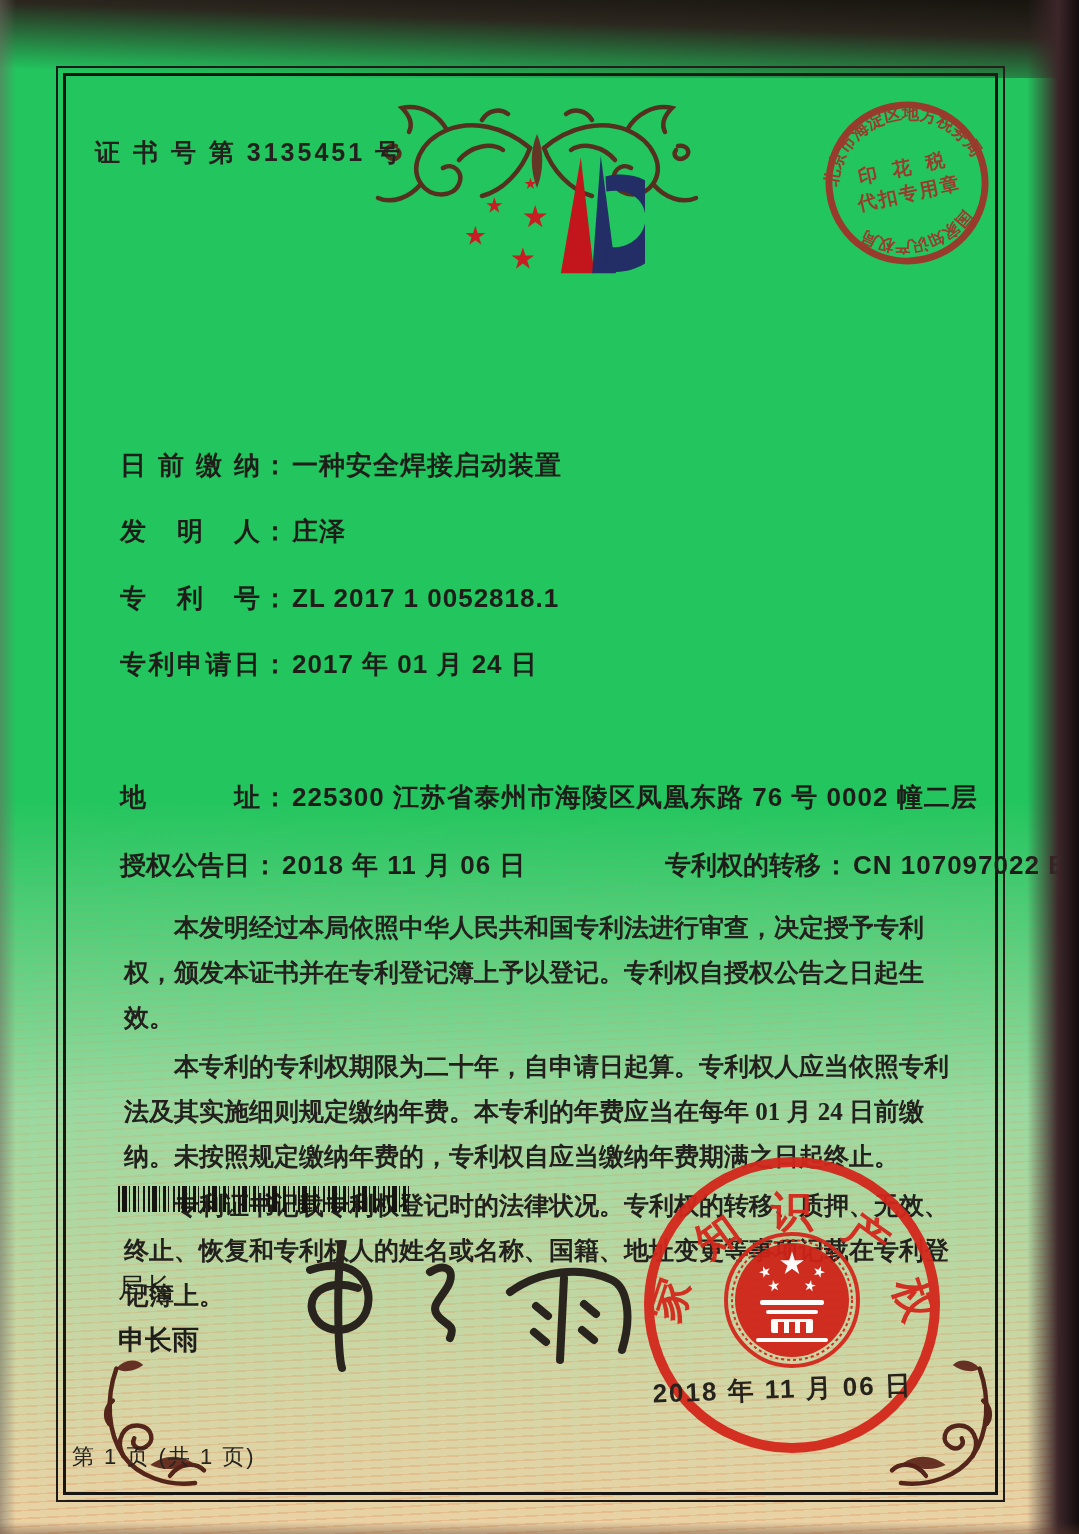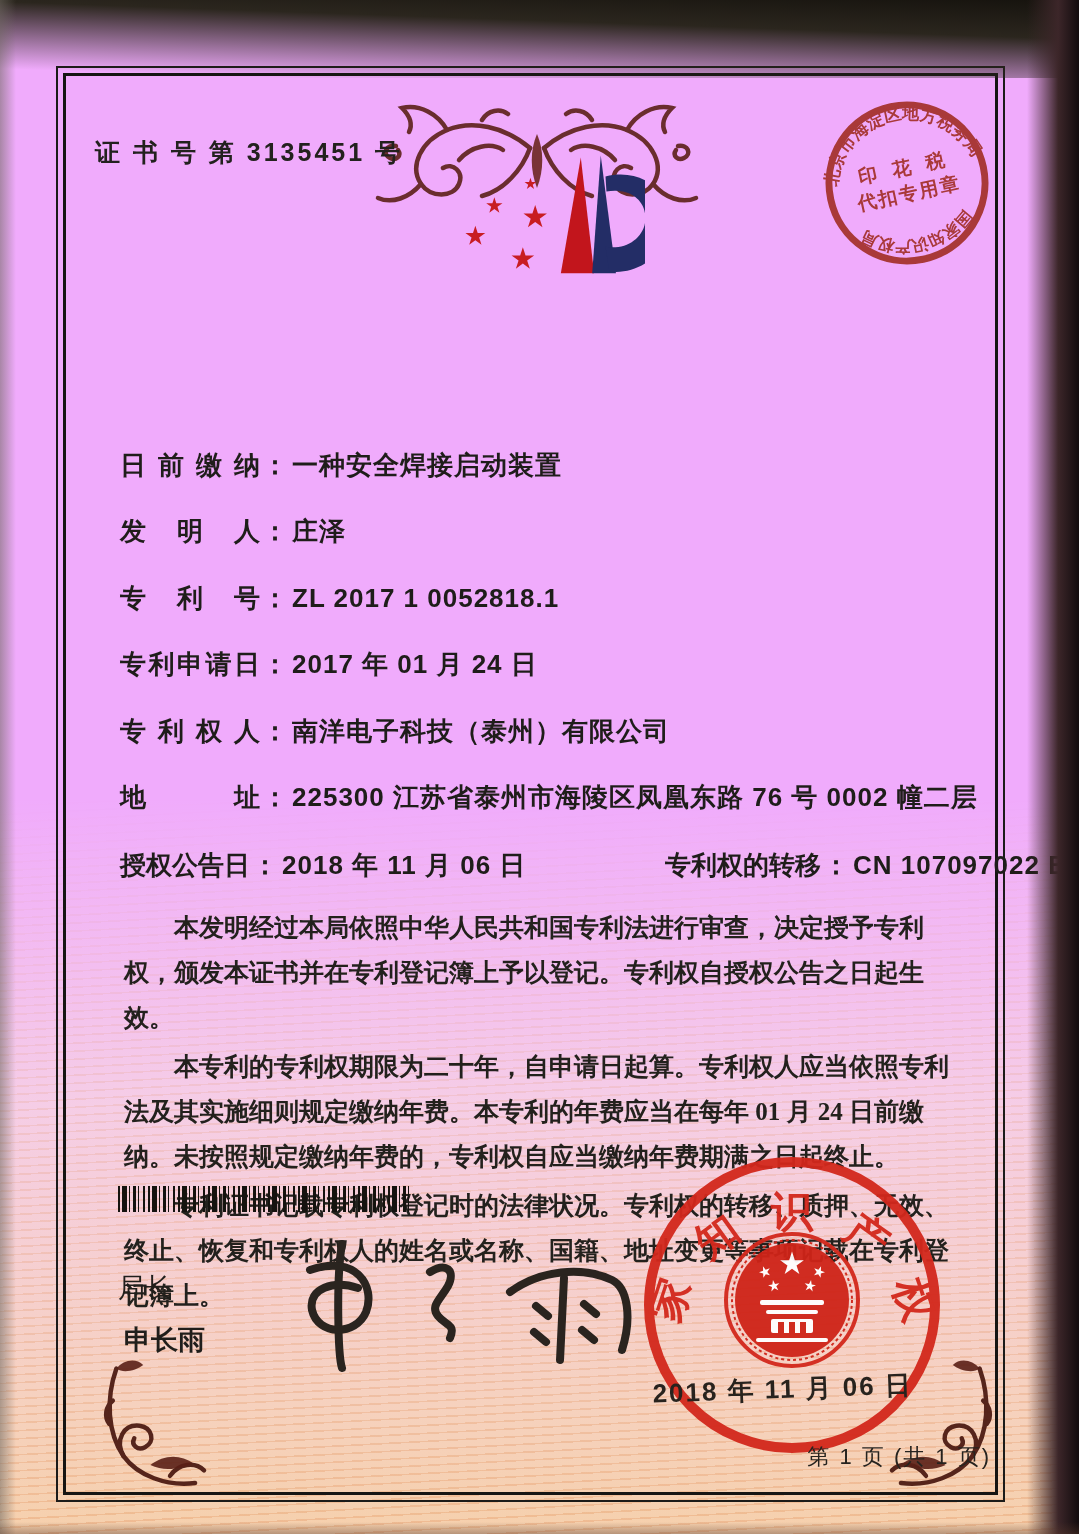--- a/index.html
+++ b/index.html
@@ -1,17 +1,17 @@
 <!DOCTYPE html>
 <html><head>
 <meta charset="utf-8">
 <style>
   html,body{margin:0;padding:0;background:#3a3632;}
   .photo{position:relative;width:1079px;height:1534px;overflow:hidden;
-         background:#f0abfc;font-family:"Liberation Sans",sans-serif;color:#201e1b;}
+         background:#22c55e;font-family:"Liberation Sans",sans-serif;color:#201e1b;}
   
   .paper-tint{position:absolute;inset:0;
     background:linear-gradient(180deg,rgba(255,253,250,0) 0%,rgba(253,247,238,0) 52%,
       rgba(250,233,212,.55) 72%,rgba(247,216,178,.85) 92%,rgba(246,210,168,.95) 100%);}
   .waves{position:absolute;left:0;right:0;top:52%;bottom:0;
     background:repeating-linear-gradient(177deg,rgba(226,146,92,.33) 0 1.6px,rgba(255,255,255,0) 1.6px 8px);
     -webkit-mask-image:linear-gradient(180deg,transparent 0,rgba(0,0,0,.5) 40%,#000 100%);
     mask-image:linear-gradient(180deg,transparent 0,rgba(0,0,0,.5) 40%,#000 100%);}
   
   .edge-top{position:absolute;left:0;top:0;right:0;height:78px;pointer-events:none;
@@ -50,24 +50,24 @@
     font-family:"Liberation Serif",serif;font-size:25px;line-height:45px;
     font-weight:500;color:#23211d;}
   .body-text p{margin:4px;text-indent:2em;font-weight:bold;}
   
   .barcode{position:absolute;left:118px;top:1186px;width:294px;height:26px;
     background:repeating-linear-gradient(90deg,
       #15130f 0 2px,transparent 2px 4px,#15130f 4px 9px,transparent 9px 11px,
       #15130f 11px 12px,transparent 12px 15px,#15130f 15px 18px,transparent 18px 20px,
       #15130f 20px 21px,transparent 21px 25px,#15130f 25px 27px,transparent 27px 30px);}
   .signer-title{position:absolute;left:118px;top:1270px;font-size:27px;font-weight:400;}
-  .signer-name{position:absolute;left:124px;top:1322px;font-size:27px;font-weight:700;}
+  .signer-name{position:absolute;left:118px;top:1322px;font-size:27px;font-weight:700;}
   .signature{position:absolute;left:278px;top:1236px;width:390px;height:140px;}
   .seal{position:absolute;left:633px;top:1148px;width:318px;height:318px;}
-  .footer{position:absolute;left:52px;right:88px;top:1442px;text-align:right;
+  .footer{position:absolute;left:72px;right:88px;top:1442px;text-align:left;
     font-size:22px;letter-spacing:2px;font-weight:500;color:#26231f;}
 </style>
 </head>
 <body>
 
 <div class="photo">
 
   <div class="paper-tint"></div>
   <div class="waves"></div>
 
@@ -160,23 +160,20 @@
   </div>
   <div class="frow" style="top:514px">
     <span class="flabel">发明人</span><span class="fcolon">：</span><span class="fvalue">庄泽</span>
   </div>
   <div class="frow" style="top:581px">
     <span class="flabel">专利号</span><span class="fcolon">：</span><span class="fvalue">ZL 2017 1 0052818.1</span>
   </div>
   <div class="frow" style="top:647px">
     <span class="flabel">专利申请日</span><span class="fcolon">：</span><span class="fvalue">2017 年 01 月 24 日</span>
   </div>
-  <div class="frow" style="top:714px">
-    <span class="flabel">专利权人</span><span class="fcolon">：</span><span class="fvalue">南洋电子科技（泰州）有限公司</span>
-  </div>
   <div class="frow" style="top:780px">
     <span class="flabel">地址</span><span class="fcolon">：</span><span class="fvalue">225300  江苏省泰州市海陵区凤凰东路 76 号 0002 幢二层</span>
   </div>
 
   <div class="frow" style="top:848px">
     <span>授权公告日</span><span class="fcolon">：</span><span class="fvalue">2018 年 11 月 06 日</span>
     <span class="grant2">
       <span>专利权的转移</span><span class="fcolon">：</span><span class="fvalue">CN 107097022 B</span>
     </span>
   </div>

